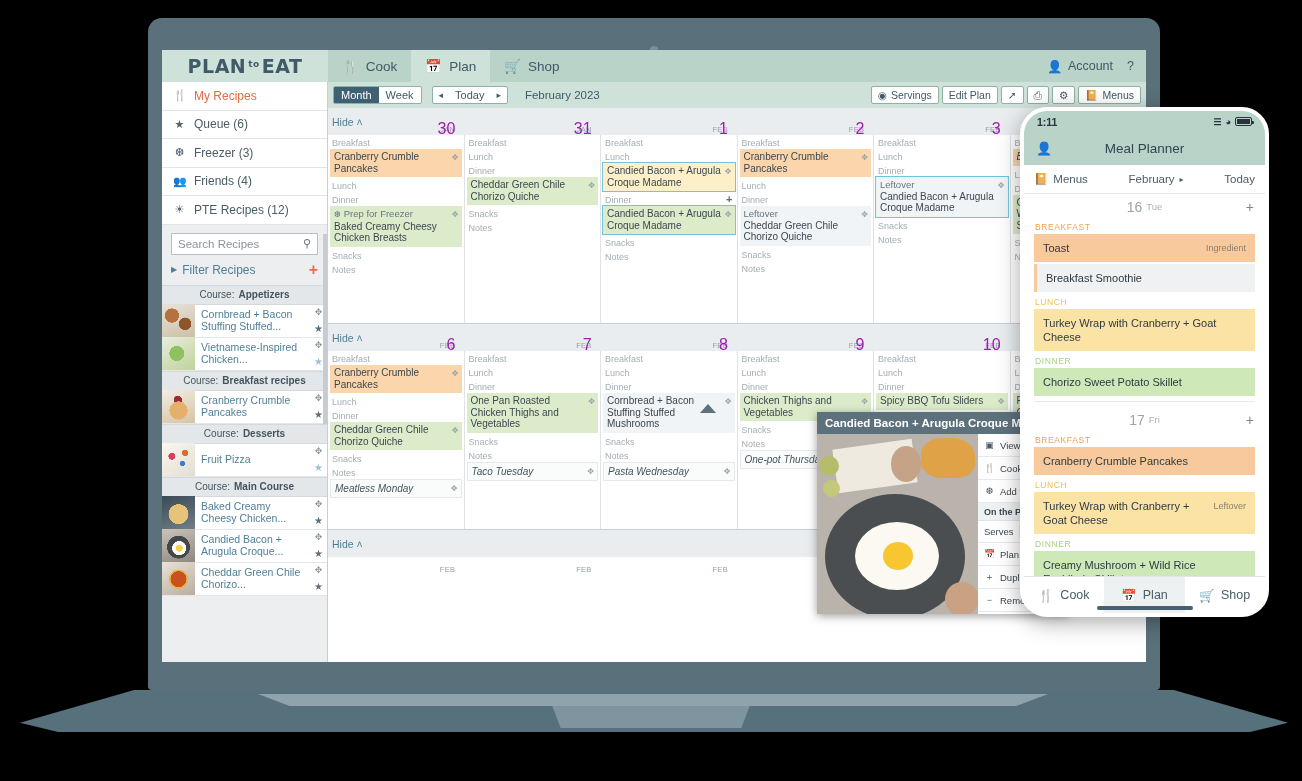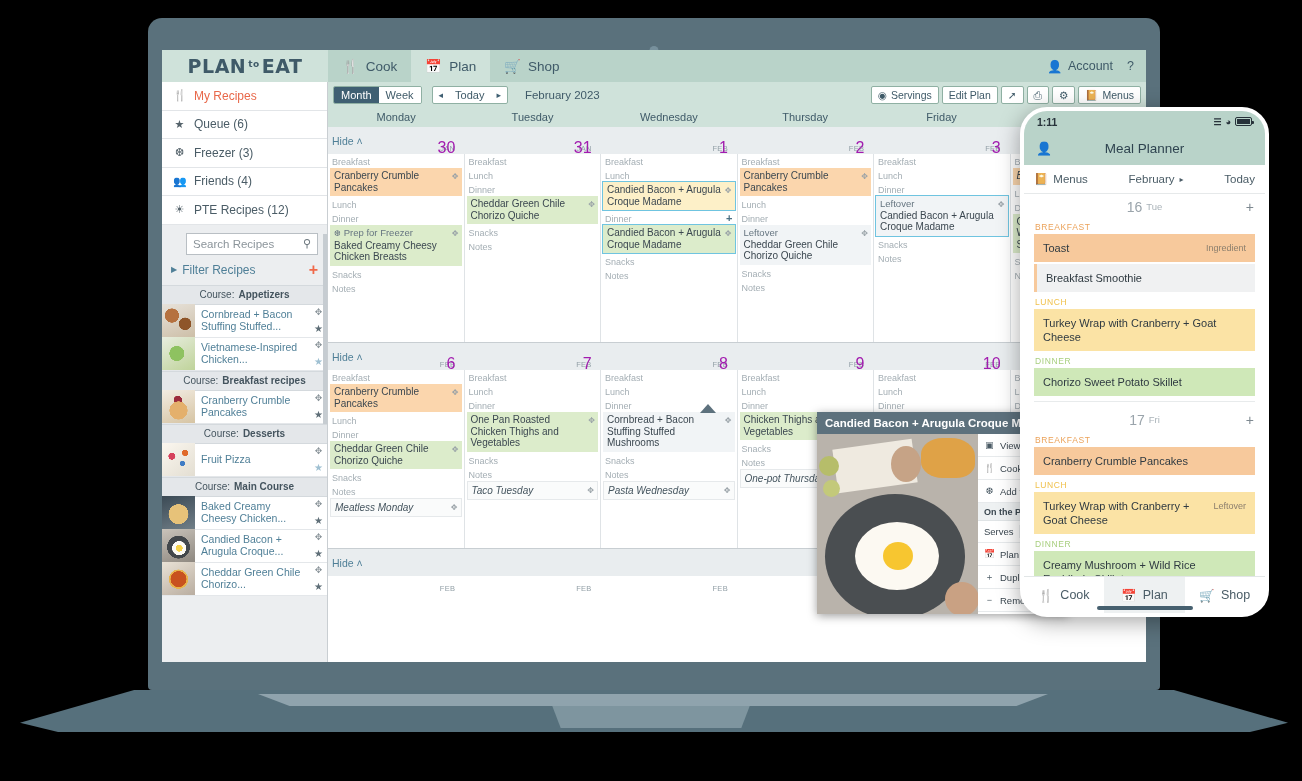--- a/index.html
+++ b/index.html
@@ -81,21 +81,21 @@
     background: #fff; border-bottom: 1px solid #e2e5e8;
   }
   .side-link.sel { color: #e8684a; font-weight: 500; }
   .side-ico { width: 13px; text-align: center; font-size: 11px; color: #55636b; }
   .side-link.sel .side-ico { color: #e8684a; }
 
   .search-wrap { padding: 8px 9px 4px 9px; }
   .search-box {
     height: 22px; background: #fff; border: 1px solid #b9bfc4;
     display: flex; align-items: center; padding: 0 6px;
-    font-size: 11.5px; color: #8b949a; margin-left: 15px;
+    font-size: 11.5px; color: #8b949a;
   }
   .search-box .mag { margin-left: auto; font-size: 11px; color: #6d787f; }
 
   .filter-row {
     display: flex; align-items: center; padding: 3px 9px 7px 9px;
     font-size: 12px; color: #4f7f97;
   }
   .filter-row .caret { font-size: 8px; margin-right: 5px; color: #4f7f97; }
   .filter-row .plus { margin-left: auto; color: #f0694a; font-size: 16px; font-weight: 700; line-height: 1; }
 
@@ -477,28 +477,20 @@
             <div class="tb-btn">
                 <span>⚙</span>
               </div>
             <div class="tb-btn">
               <span>📔</span>
               <span>Menus</span>
             </div>
           </div>
         </div>
 
-        <div class="dow-row" id="dow-row">
-            <div class="dow">Monday</div>
-            <div class="dow">Tuesday</div>
-            <div class="dow">Wednesday</div>
-            <div class="dow">Thursday</div>
-            <div class="dow">Friday</div>
-            <div class="dow">Saturday</div>
-          </div>
 
         <div id="weeks">
             <div class="week">
               <div class="week-hdr">
                 <div class="hide-btn">Hide ˄</div>
                 <div class="daynum"><span class="mo">JAN</span><span class="nm">30</span></div>
                 <div class="daynum"><span class="mo">JAN</span><span class="nm">31</span></div>
                 <div class="daynum"><span class="mo">FEB</span><span class="nm">1</span></div>
                 <div class="daynum"><span class="mo">FEB</span><span class="nm">2</span></div>
                 <div class="daynum"><span class="mo">FEB</span><span class="nm">3</span></div>

